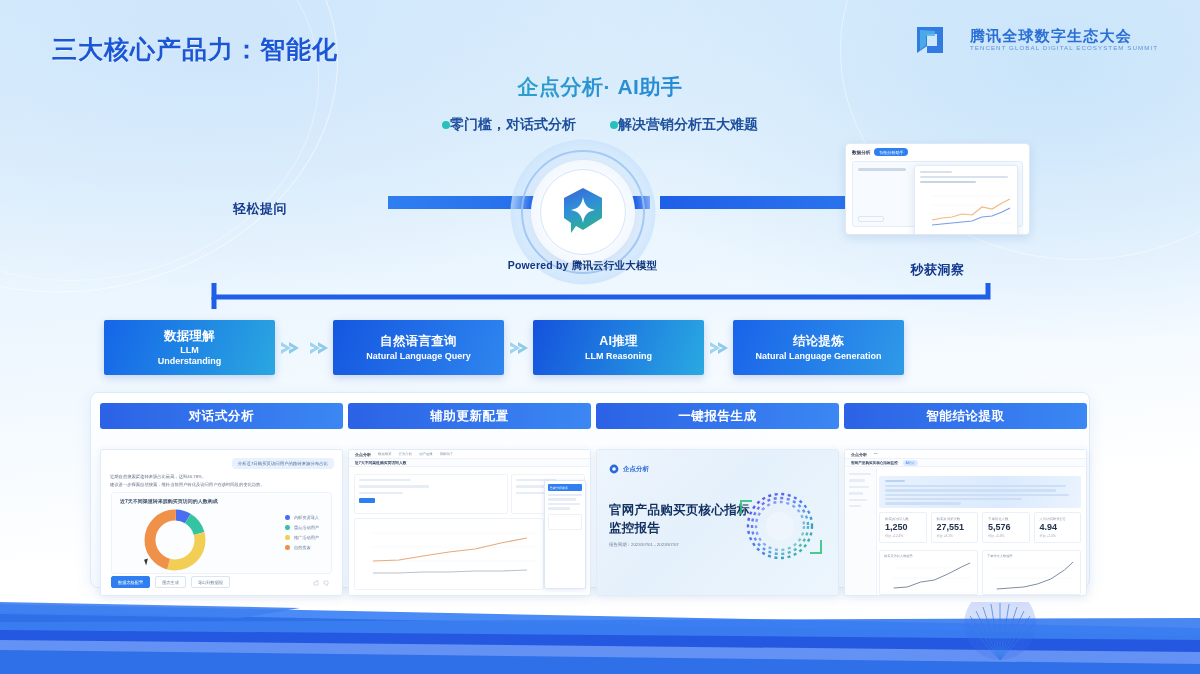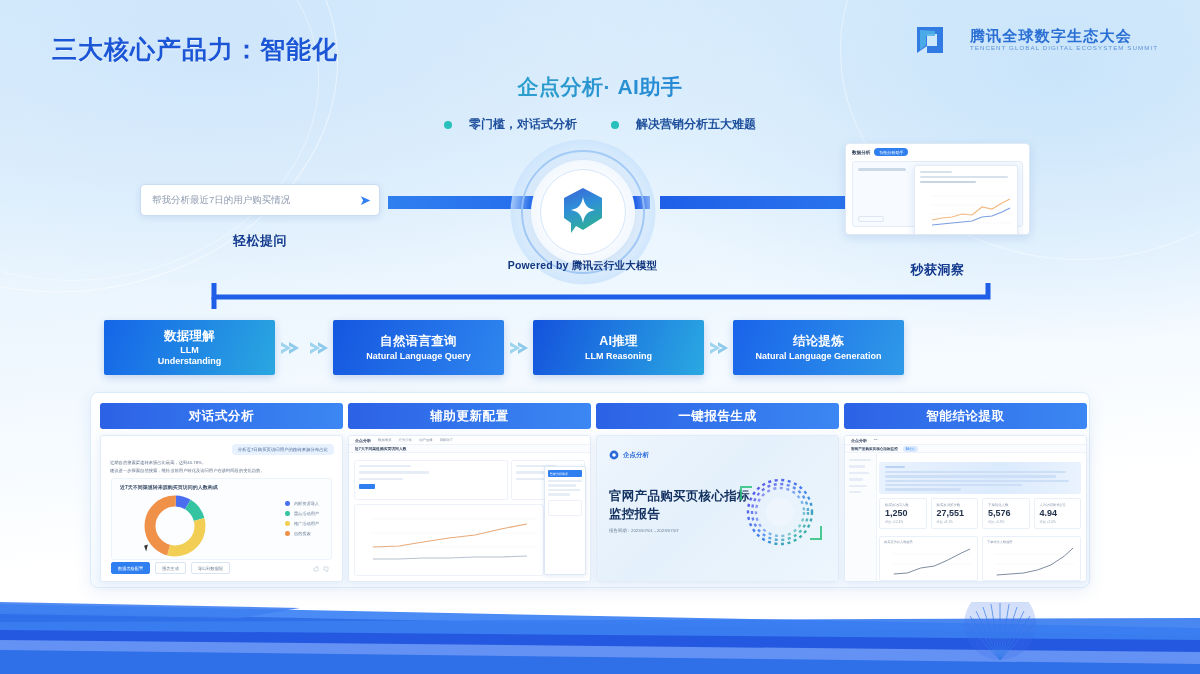--- a/index.html
+++ b/index.html
@@ -45,21 +45,21 @@
   .subtitle {
     position: absolute; left: 0; right: 0; top: 73px; text-align: center;
     font-size: 21px; font-weight: bold; letter-spacing: .5px;
     background: linear-gradient(90deg, #3bbfa8 0%, #2fa8c8 38%, #1f6fe0 72%, #1a56d8 100%);
     -webkit-background-clip: text; background-clip: text; color: transparent;
   }
   .bullets {
     position: absolute; left: 0; right: 0; top: 116px;
     display: flex; justify-content: center; align-items: center; gap: 34px;
   }
-  .bullet { display: flex; align-items: center; gap: 17px; font-size: 12px; font-weight: bold; color: #1e4f9c; }
+  .bullet { display: flex; align-items: center; gap: 0; font-size: 14px; font-weight: bold; color: #1e4f9c; }
   .dot { width: 8px; height: 8px; border-radius: 50%; background: #27c0bd; flex: 0 0 auto; }
 
   
   .flowband { position: absolute; left: 140px; top: 192px; width: 855px; height: 22px; }
   .flowband .barL {
     position: absolute; left: 248px; top: 4px; width: 262px; height: 13px;
     background: linear-gradient(90deg, #2f7ff0 0%, #1f5fe8 100%);
   }
   .flowband .barR {
     position: absolute; left: 520px; top: 4px; width: 292px; height: 13px;
@@ -141,21 +141,21 @@
   }
   .cards { position: absolute; left: 100px; top: 403px; display: flex; gap: 5px; }
   .card { width: 243px; }
   .card-head {
     height: 26px; border-radius: 3px;
     background: linear-gradient(90deg, #2c62e6 0%, #3b87f3 100%);
     color: #fff; font-size: 12.5px; font-weight: bold; letter-spacing: .6px;
     display: flex; align-items: center; justify-content: center;
   }
   .card-body {
-    margin-top: 6px; height: 147px; background: #fff;
+    margin-top: 20px; height: 147px; background: #fff;
     border: 1px solid #e2ecf8; border-radius: 3px;
     box-shadow: 0 2px 8px rgba(50,100,180,.10); overflow: hidden; position: relative;
   }
 
   
   .c1-bubble { position: absolute; right: 8px; top: 8px; background: #e8f1fe; border-radius: 4px; padding: 3px 6px; font-size: 4.4px; color: #4a6a96; }
   .c1-li { position: absolute; left: 9px; font-size: 4.3px; color: #5f7088; }
   .c1-panel { position: absolute; left: 10px; right: 10px; top: 42px; height: 82px; border: 1px solid #edf3fb; border-radius: 3px; background: #fbfdff; }
   .c1-ptitle { position: absolute; left: 8px; top: 5px; font-size: 5px; font-weight: bold; color: #3a4c66; }
   .c1-legend { position: absolute; right: 12px; top: 22px; display: flex; flex-direction: column; gap: 5px; }
@@ -232,24 +232,20 @@
     </div>
   </div>
 
   <div class="flowband">
     <div class="barL"></div>
     <div class="barR"></div>
     <div class="arrowhead"></div>
   </div>
 
   <div class="askwrap">
-    <div class="askbox">
-      <span class="ask-text">帮我分析最近7日的用户购买情况</span>
-      <span class="ask-send">➤</span>
-    </div>
     <div class="cap">轻松提问</div>
   </div>
 
   <div class="orb">
     <div class="ring r1"></div>
     <div class="ring r2"></div>
     <div class="ring r3"></div>
     <div class="ring r4"></div>
     <svg class="hexlogo" width="48" height="52" viewBox="0 0 48 52">
       <defs>

